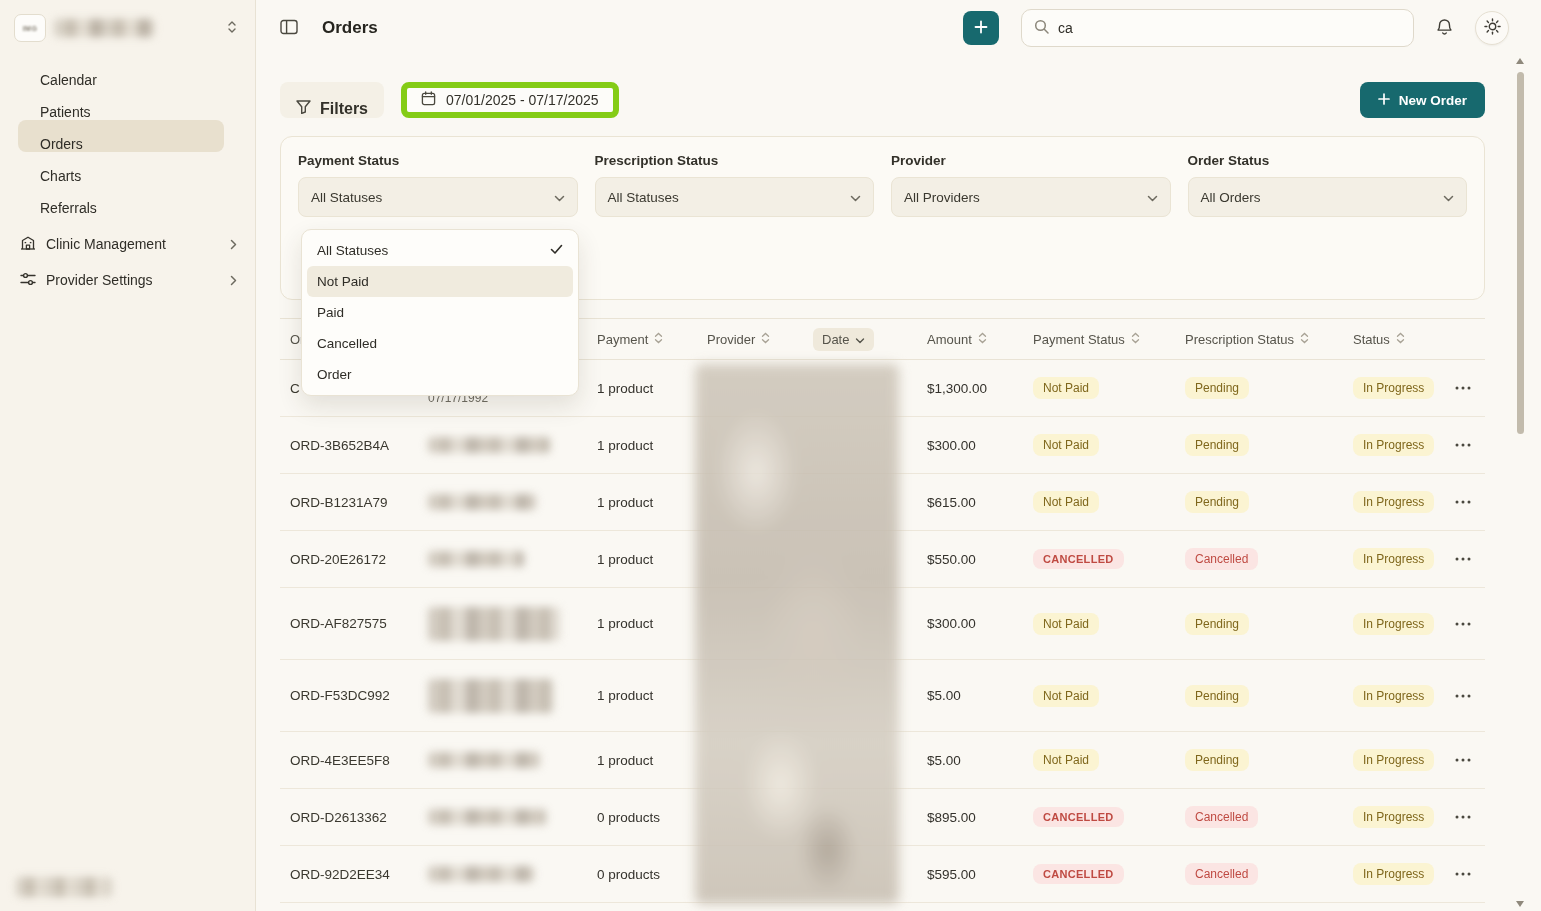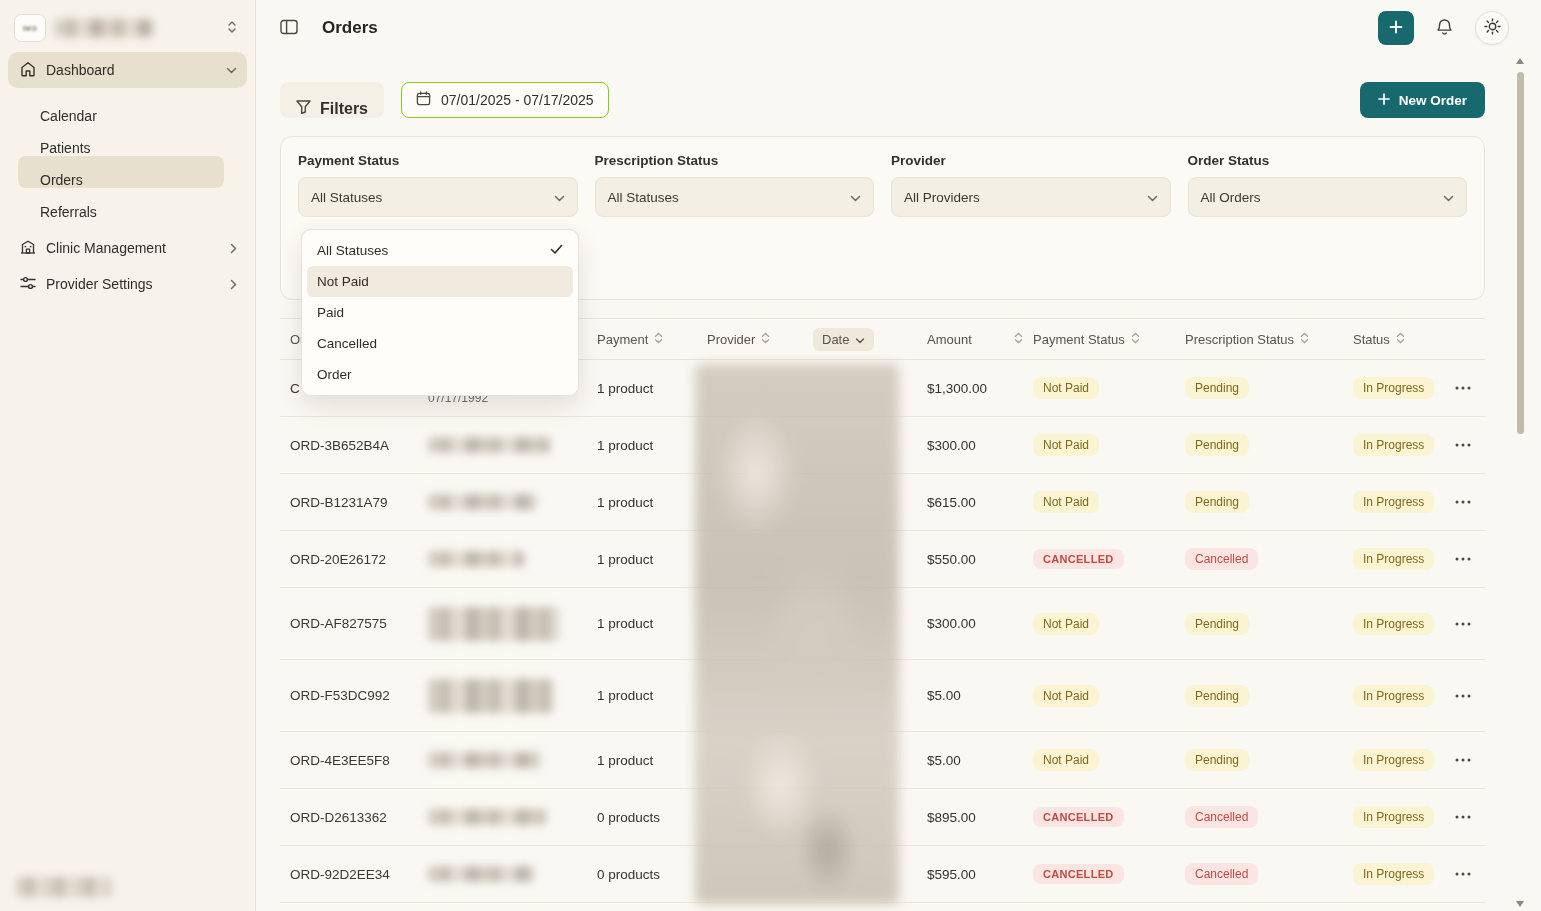--- a/index.html
+++ b/index.html
@@ -34,38 +34,38 @@
   .add-btn { width:36px; height:34px; background:#17696E; border:none; border-radius:8px; display:flex; align-items:center; justify-content:center; cursor:pointer; }
   .search { width:393px; height:38px; background:#FDFCF9; border:1px solid #DFD9CB; border-radius:10px; display:flex; align-items:center; gap:9px; padding:0 12px; }
   .search input { border:none; outline:none; background:transparent; font-family:inherit; font-size:14px; color:#2F2D27; width:100%; }
   .theme-btn { width:34px; height:34px; border-radius:50%; background:#FCFAF6; border:1px solid #E6E0D2; box-shadow:0 1px 2px rgba(60,50,30,.06); display:flex; align-items:center; justify-content:center; cursor:pointer; }
 
   
   .content { padding:0 56px 0 24px; }
   .toolbar { margin-top:26px; display:flex; align-items:center; justify-content:space-between; height:36px; }
   .toolbar-left { display:flex; align-items:center; gap:17px; }
   .ghost-btn { height:36px; display:flex; align-items:flex-end; gap:9px; padding:0 16px; background:#F4F0E6; border:none; border-radius:8px; font-family:inherit; font-size:16px; font-weight:600; color:#33312A; cursor:pointer; }
-  .date-btn { height:36px; display:flex; align-items:center; gap:10px; padding:0 14px; background:#FDFCF9; border:1px solid #84cc16; border-radius:8px; font-family:inherit; font-size:14px; color:#33312A; cursor:pointer; }
+  .date-btn { height:36px; display:flex; align-items:center; gap:10px; padding:0 14px; background:#FDFCF9; border:6px solid #84cc16; border-radius:8px; font-family:inherit; font-size:14px; color:#33312A; cursor:pointer; }
   .primary-btn { height:36px; display:flex; align-items:center; gap:9px; padding:0 18px; background:#17696E; color:#FFFFFF; border:none; border-radius:8px; font-family:inherit; font-size:13.5px; font-weight:600; cursor:pointer; }
 
   
   .filter-card { margin-top:18px; height:164px; background:#FCFAF5; border:1px solid #EAE4D4; border-radius:12px; padding:16px 17px; display:grid; grid-template-columns:repeat(4,1fr); gap:17px; align-content:start; position:relative; }
   .filter-field label { display:block; font-size:13.5px; font-weight:600; color:#33312A; margin-bottom:9px; }
   .select { width:100%; height:40px; background:#F3EFE5; border:1px solid #EAE4D4; border-radius:8px; display:flex; align-items:center; justify-content:space-between; padding:0 12px; font-family:inherit; font-size:13.5px; color:#3A382F; cursor:pointer; }
 
   .menu { position:absolute; left:20px; top:92px; width:278px; background:#FEFDFA; border:1px solid #E9E3D4; border-radius:10px; box-shadow:0 10px 24px rgba(60,48,25,.12); padding:5px; z-index:40; }
   .menu-item { height:31px; display:flex; align-items:center; justify-content:space-between; padding:0 10px; border-radius:6px; font-size:13.5px; color:#2F2D27; cursor:pointer; }
   .menu-item.hovered { background:#F0EBDE; }
 
   
   .table { margin-top:18px; position:relative; }
   .thead, .tr { display:grid; grid-template-columns:135px 172px 100px 120px 92px 124px 152px 160px 100px 50px; align-items:center; }
   .thead { height:42px; border-top:1px solid #E9E3D5; border-bottom:1px solid #E9E3D5; }
   .th { display:flex; align-items:center; gap:6px; font-size:13px; font-weight:500; color:#56544B; padding-left:10px; }
-  .th.amt { padding-left:28px;justify-content:space-between; } .th.prov { padding-left:20px; } .th.dt { padding-left:6px; } .th.pat { padding-left:13px; } .th.st { padding-left:18px; }
+  .th.amt { padding-left:28px; } .th.prov { padding-left:20px; } .th.dt { padding-left:6px; } .th.pat { padding-left:13px; } .th.st { padding-left:18px; }
   .date-pill { display:flex; align-items:center; gap:6px; background:#EFE9DB; border-radius:6px; padding:4px 9px; cursor:pointer; }
   .tr { height:57px; border-bottom:1px solid #EDE7DA; }
   .tr.tall { height:72px; }
   .td { padding-left:10px; font-size:13.5px; color:#34322C; }
   .td.order { color:#3A382F; }
   .td.pat { padding-left:13px; }
   .td.amt { padding-left:28px; }
   .td.st { padding-left:18px; }
   .td.act { padding-left:14px; }
   .pstack { display:flex; flex-direction:column; gap:4px; }
@@ -108,42 +108,32 @@
           <svg width="10" height="14" viewBox="0 0 10 14" fill="none" stroke="#6D6A5F" stroke-width="1.4" stroke-linecap="round" stroke-linejoin="round">
               <path d="M2 5 5 2 8 5"></path>
               <path d="M2 9 5 12 8 9"></path>
             </svg>
         </span>
       </button>
     </div>
 
 
     <nav class="nav">
-      <div class="nav-item active-parent">
-        <span>
-          <svg width="16" height="16" viewBox="0 0 16 16" fill="none" stroke="#35332C" stroke-width="1.4" stroke-linejoin="round">
-              <path d="M2 6.5 8 1.8l6 4.7V14a.8.8 0 0 1-.8.8H9.8V10H6.2v4.8H2.8A.8.8 0 0 1 2 14V6.5z"></path>
-            </svg>
-        </span>
-        <span>Dashboard</span>
-        <span class="chev">
-          <svg width="11" height="7" viewBox="0 0 11 7" fill="none" stroke="#6D6A5F" stroke-width="1.5" stroke-linecap="round" stroke-linejoin="round">
-              <path d="M1.5 1.5 5.5 5.5 9.5 1.5"></path>
-            </svg>
-        </span>
-      </div>
       <div class="sub">
         <div class="sub-item">
             <span>Calendar</span>
           </div>
         <div class="sub-item">
             <span>Patients</span>
           </div>
         <div class="sub-item active">
             <span>Orders</span>
+          </div>
+        <div class="sub-item">
+            <span>Charts</span>
           </div>
         <div class="sub-item">
             <span>Referrals</span>
           </div>
       </div>
       <div class="nav-gap"></div>
       <div class="nav-item">
         <span>
           <svg width="16" height="16" viewBox="0 0 16 16" fill="none" stroke="#35332C" stroke-width="1.3" stroke-linejoin="round">
               <path d="M2.5 14V5.5L8 2.2l5.5 3.3V14"></path>
@@ -195,20 +185,29 @@
       <h1 class="page-title">Orders</h1>
       <div class="topbar-right">
         <button class="add-btn">
           <span>
             <svg width="14" height="14" viewBox="0 0 14 14" fill="none" stroke="#FFFFFF" stroke-width="1.8" stroke-linecap="round">
                 <line x1="7" y1="1.5" x2="7" y2="12.5"></line>
                 <line x1="1.5" y1="7" x2="12.5" y2="7"></line>
               </svg>
           </span>
         </button>
+        <div class="search">
+          <span>
+            <svg width="15" height="15" viewBox="0 0 15 15" fill="none" stroke="#8B867A" stroke-width="1.5" stroke-linecap="round">
+                <circle cx="6.5" cy="6.5" r="4.8"></circle>
+                <line x1="10.3" y1="10.3" x2="14" y2="14"></line>
+              </svg>
+          </span>
+          <input type="text" value="ca" style="">
+        </div>
         <button class="icon-plain">
           <span>
             <svg width="17" height="18" viewBox="0 0 18 19" fill="none" stroke="#3E3C35" stroke-width="1.5" stroke-linecap="round" stroke-linejoin="round">
                 <path d="M9 2a5.2 5.2 0 0 0-5.2 5.2c0 4-1.6 5.6-1.6 5.6h13.6s-1.6-1.6-1.6-5.6A5.2 5.2 0 0 0 9 2z"></path>
                 <path d="M7.2 15.8a2 2 0 0 0 3.6 0"></path>
               </svg>
           </span>
         </button>
         <button class="theme-btn">
           <span>

